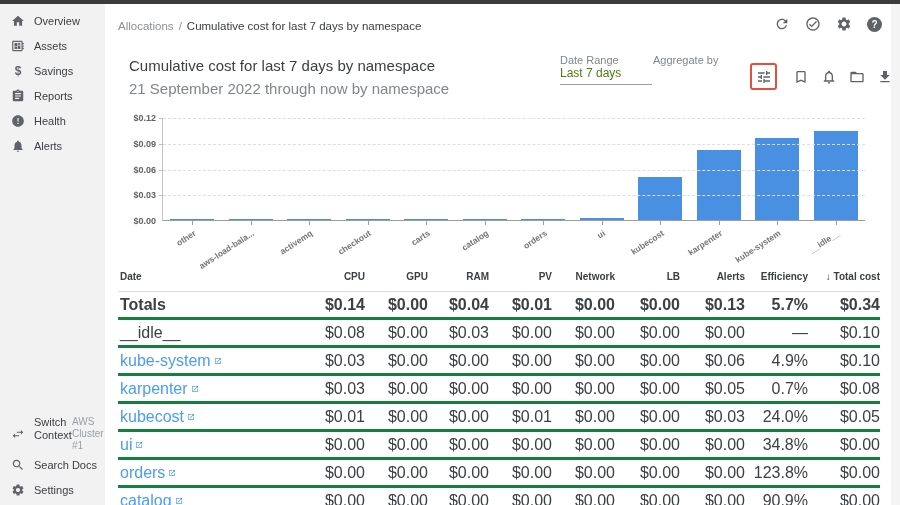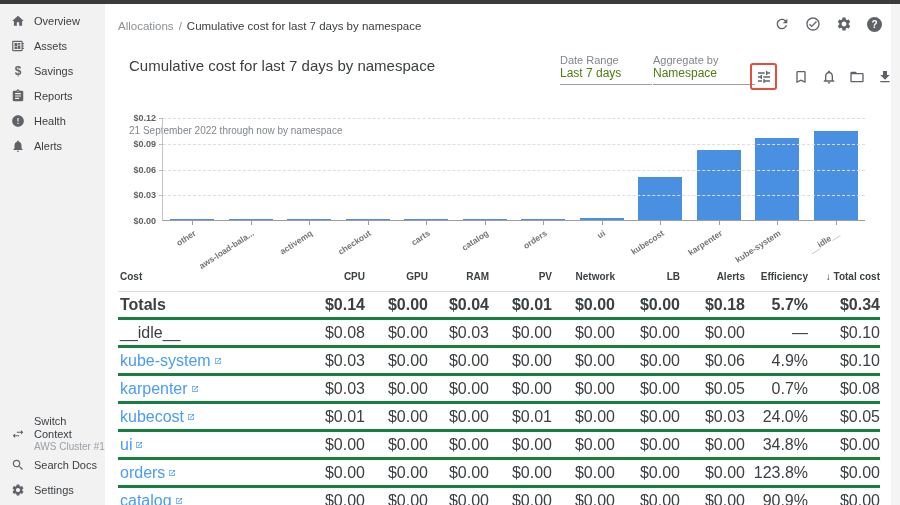--- a/index.html
+++ b/index.html
@@ -12,39 +12,39 @@
   .side-list { padding-top:4px; }
   .side-item { display:flex; align-items:center; height:25px; padding-left:11px; gap:9px;
     font-size:11px; color:#3c4043; cursor:pointer; }
   .side-item svg { width:14px; height:14px; fill:#5f6368; flex:none; }
   .side-item .dollar { width:14px; text-align:center; font-size:12px; color:#5f6368; font-weight:bold; }
   .side-item.active { background:#e2e2e7; color:#3b5fd9; }
   .side-item.active svg { fill:#3b5fd9; }
   .side-bottom { position:absolute; bottom:3px; left:0; right:0; }
   .side-context { display:flex; align-items:center; height:36px; padding-left:11px; gap:9px; cursor:pointer; }
   .side-context svg { width:14px; height:14px; fill:#5f6368; flex:none; }
-  .ctx-text { display:flex; flex-direction:column; line-height:1.2; }
+  .ctx-text { display:flex; flex-direction:row; line-height:1.2; }
   .ctx-title { font-size:11px; color:#3c4043; }
   .ctx-sub { font-size:10px; color:#9aa0a6; }
 
   
   .main { position:absolute; left:105px; top:4px; width:795px; height:429px; background:#fff; }
 
   .breadcrumb { position:absolute; left:13px; top:16px; font-size:11.5px; }
   .crumb-muted { color:#8a8f94; }
   .crumb-sep { color:#8a8f94; padding:0 5px; }
   .crumb-current { color:#3c4043; }
 
   .top-icons { position:absolute; right:18px; top:12px; display:flex; align-items:center; gap:15px; }
   .top-icons svg { width:16px; height:16px; fill:#5f6368; cursor:pointer; }
   .help-circle { width:15px; height:15px; border-radius:50%; background:#5f6368; color:#fff;
     font-size:10px; font-weight:bold; display:flex; align-items:center; justify-content:center; cursor:pointer; }
 
   .page-title { position:absolute; left:24px; top:53px; font-size:15px; color:#3c4043; }
-  .page-subtitle { position:absolute; left:24px; top:76px; font-size:10px; color:#80868b;margin-top:45px; }
+  .page-subtitle { position:absolute; left:24px; top:76px; font-size:15px; color:#80868b; }
 
   .field { position:absolute; top:50px; }
   .field-date { left:455px; width:92px; }
   .field-agg { left:548px; width:102px; }
   .field-label { font-size:11px; color:#80868b; }
   .field-value { font-size:12px; color:#4d7c0f; padding-bottom:4px;
     border-bottom:1px solid #9e9e9e; cursor:pointer; }
 
   .actions { position:absolute; left:645px; top:59px; display:flex; align-items:center; }
   .actions svg { width:16px; height:16px; fill:#5f6368; cursor:pointer; }
@@ -172,21 +172,20 @@
 
   <div class="page-title">Cumulative cost for last 7 days by namespace</div>
   <div class="page-subtitle">21 September 2022 through now by namespace</div>
 
   <div class="field field-date">
     <div class="field-label">Date Range</div>
     <div class="field-value">Last 7 days</div>
   </div>
   <div class="field field-agg">
     <div class="field-label">Aggregate by</div>
-    <div class="field-value">Namespace</div>
   </div>
 
   <div class="actions">
     <span class="filter-box">
       <svg viewBox="0 0 24 24">
           <path d="M3 17v2h6v-2H3zM3 5v2h10V5H3zm10 16v-2h8v-2h-8v-2h-2v6h2zM7 9v2H3v2h4v2h2V9H7zm14 4v-2H11v2h10zm-6-4h2V7h4V5h-4V3h-2v6z"></path>
         </svg>
     </span>
     <span class="act-btn">
       <svg viewBox="0 0 24 24">
@@ -287,41 +286,41 @@
         <div class="ytickmark" style="top: 25.75px;"></div>
         <div class="gridline" style="top: 51.5px;"></div>
         <div class="ytickmark" style="top: 51.5px;"></div>
         <div class="gridline" style="top: 77.25px;"></div>
         <div class="ytickmark" style="top: 77.25px;"></div>
       </div>
   </div>
 
   <div class="table">
     <div class="thead">
-        <div class="th col-name">Cost</div>
+        <div class="th col-name">Date</div>
         <div class="th col-num">CPU</div>
         <div class="th col-num">GPU</div>
         <div class="th col-num">RAM</div>
         <div class="th col-num">PV</div>
         <div class="th col-num">Network</div>
         <div class="th col-num">LB</div>
         <div class="th col-num">Alerts</div>
         <div class="th col-num">Efficiency</div>
         <div class="th col-num">↓ Total cost</div>
       </div>
     <div id="tbody">
         <div class="tr totals">
           <div class="td col-name">Totals</div>
           <div class="td col-num">$0.14</div>
           <div class="td col-num">$0.00</div>
           <div class="td col-num">$0.04</div>
           <div class="td col-num">$0.01</div>
           <div class="td col-num">$0.00</div>
           <div class="td col-num">$0.00</div>
-          <div class="td col-num">$0.18</div>
+          <div class="td col-num">$0.13</div>
           <div class="td col-num">5.7%</div>
           <div class="td col-num">$0.34</div>
         </div>
         <div class="tr">
           <div class="td col-name">__idle__</div>
           <div class="td col-num">$0.08</div>
           <div class="td col-num">$0.00</div>
           <div class="td col-num">$0.03</div>
           <div class="td col-num">$0.00</div>
           <div class="td col-num">$0.00</div>

